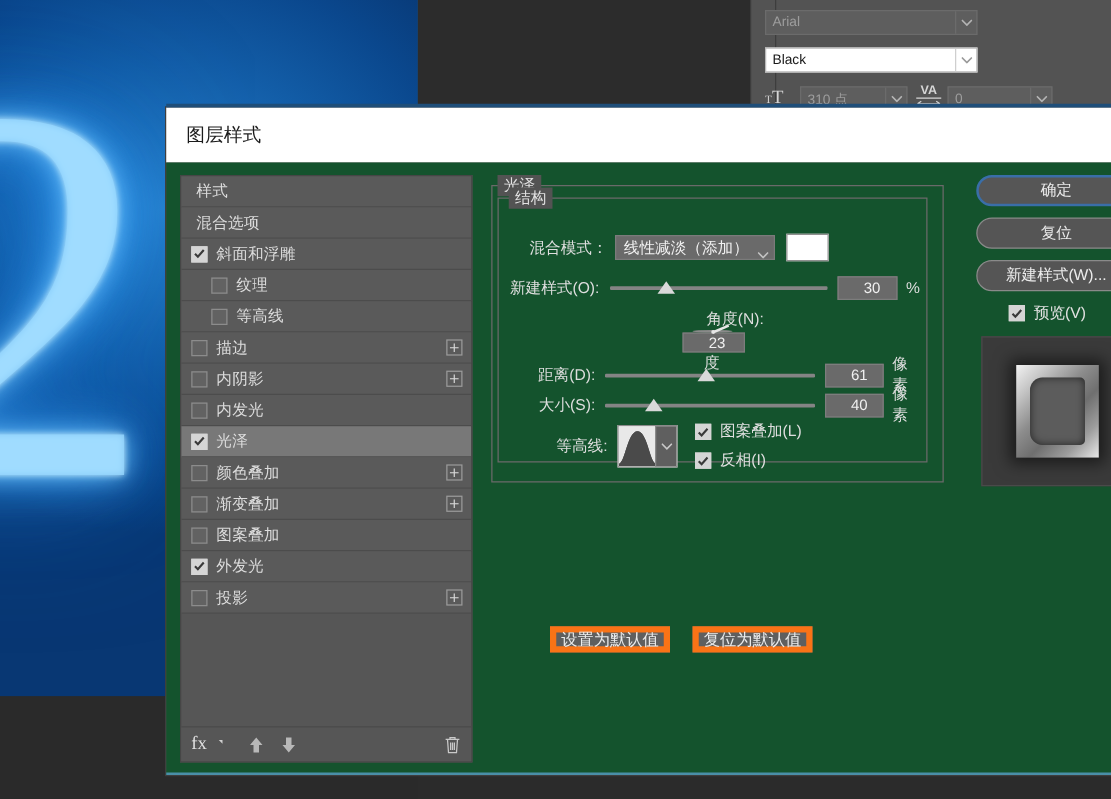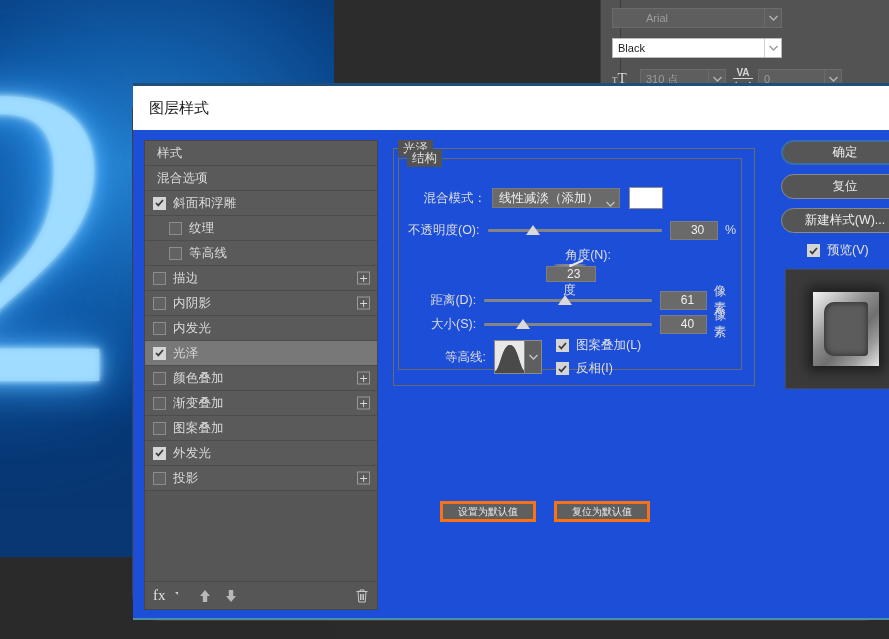--- a/index.html
+++ b/index.html
@@ -90,38 +90,37 @@
     position: absolute; right: 0; top: 89px; width: 289px; height: 2px;
     background: #4a8fa8;
   }
 
   
   .dialog {
     position: absolute; left: 133px; top: 86px;
     width: 756px; height: 534px;
     background: #535353;
     box-shadow: 0 0 0 1px #3e3e3e;
-    border-radius: 26px;
   }
   .dialog-topline {
     position: absolute; left: 0; top: -3px; width: 756px; height: 3px;
     background: #1f4e79;
   }
   .dialog-titlebar {
     height: 44px; background: #ffffff;
     display: flex; align-items: center;
     padding-left: 16px;
   }
   .dialog-title {
     font-size: 15px; color: #1b1b1b;
   }
   .dialog-body {
     position: relative;
     height: 490px;
-    background: #1d4ed8;
+    background: #14532d;
     padding: 10px;
   }
   .dialog-bottom-edge {
     position: absolute; left: 0; bottom: 0; width: 756px; height: 2px;
     background: #4a8fa8;
   }
 
   
   .style-list {
     position: absolute; left: 11px; top: 10px;
@@ -297,22 +296,22 @@
   .chk-row .cbx2.on { background: #d5d5d5; border-color: #d5d5d5; }
   .chk-row .lbl { font-size: 12.5px; color: #dedede; white-space: nowrap; }
 
   .default-buttons {
     position: absolute; left: 54px; top: 361px;
     display: flex; gap: 18px;
   }
   .btn-default {
     width: 96px; height: 21px;
     background: #5f5f5f;
-    border: 3px solid #f97316;
-    color: #ececec; font-size: 10px;
+    border: 5px solid #f97316;
+    color: #ececec; font-size: 13px;
     display: flex; align-items: center; justify-content: center;
     white-space: nowrap;
   }
 
   
   .right-col {
     position: absolute; left: 648px; top: 10px; width: 160px;
   }
   .btn-pill {
     width: 128px; height: 25px;
@@ -360,21 +359,21 @@
   <div class="ps-canvas-dark"></div>
   <div class="artwork">
     <div class="glow2">2</div>
   </div>
   <div class="ps-bottom-dark"></div>
 
   <div class="ps-options">
     <div class="ps-opt-divider" style="left:0px;"></div>
     <div class="ps-opt-divider" style="left:20px;"></div>
 
-    <div class="ps-field" style="left:12px; top:8px; width:170px;padding-left:28px;">
+    <div class="ps-field" style="left:12px; top:8px; width:170px;">
       <span class="txt">Arial</span>
       <span class="ps-caret">
         <svg width="9" height="6" viewBox="0 0 9 6">
             <path d="M0.5 1 L4.5 5 L8.5 1" stroke="#b4b4b4" stroke-width="1.4" fill="none"></path>
           </svg>
       </span>
     </div>
 
     <div class="ps-field white" style="left:12px; top:38px; width:170px;">
       <span class="txt">Black</span>
@@ -557,21 +556,21 @@
               <span class="sel-caret">
                 <svg width="9" height="6" viewBox="0 0 9 6">
                     <path d="M0.5 1 L4.5 5 L8.5 1" stroke="#c2c2c2" stroke-width="1.3" fill="none"></path>
                   </svg>
               </span>
             </span>
             <span class="color-swatch" style="margin-left:9px;"></span>
           </div>
 
           <div class="row" style="left:-3px; top:60px; width:340px;">
-            <span class="label" style="width:90px;">不透明度(O):</span>
+            <span class="label" style="width:90px;">新建样式(O):</span>
             <span class="slider" style="margin-left:8px;">
               <span class="track"></span>
               <span class="thumb" style="left:22%;"></span>
             </span>
             <span class="num-input" style="margin-left:8px;">
               <span>30</span>
             </span>
             <span class="unit">%</span>
           </div>
 

